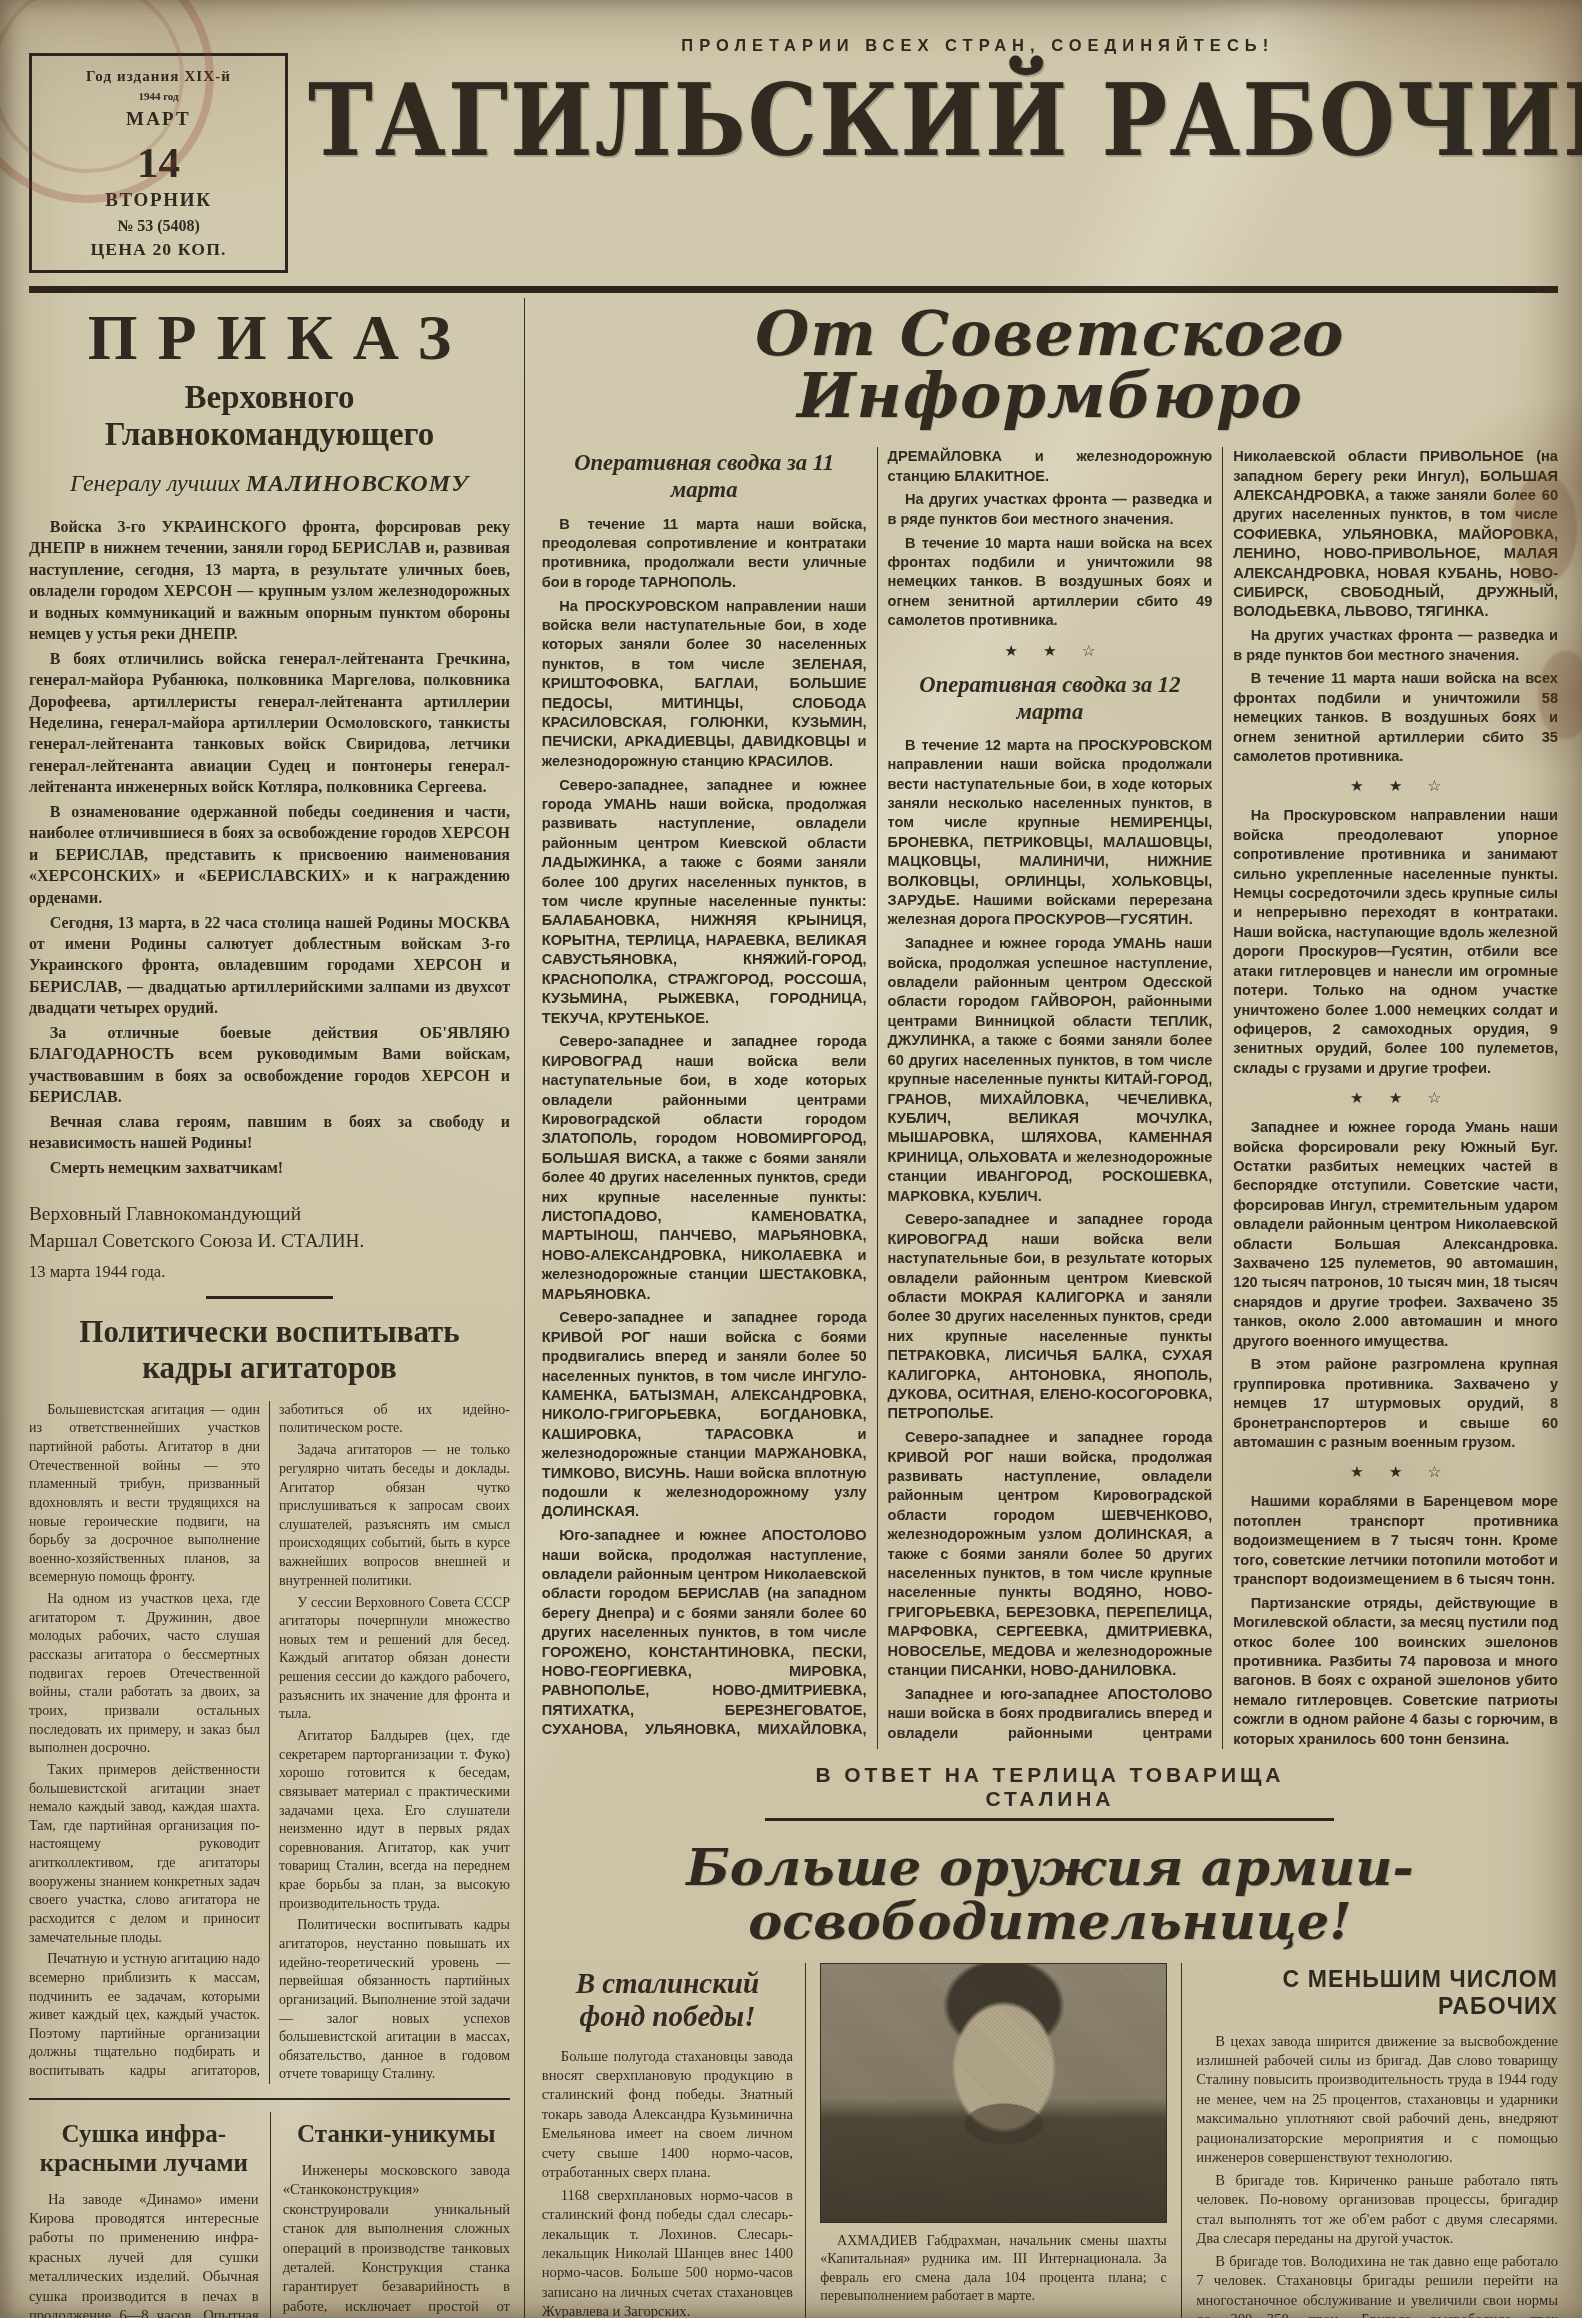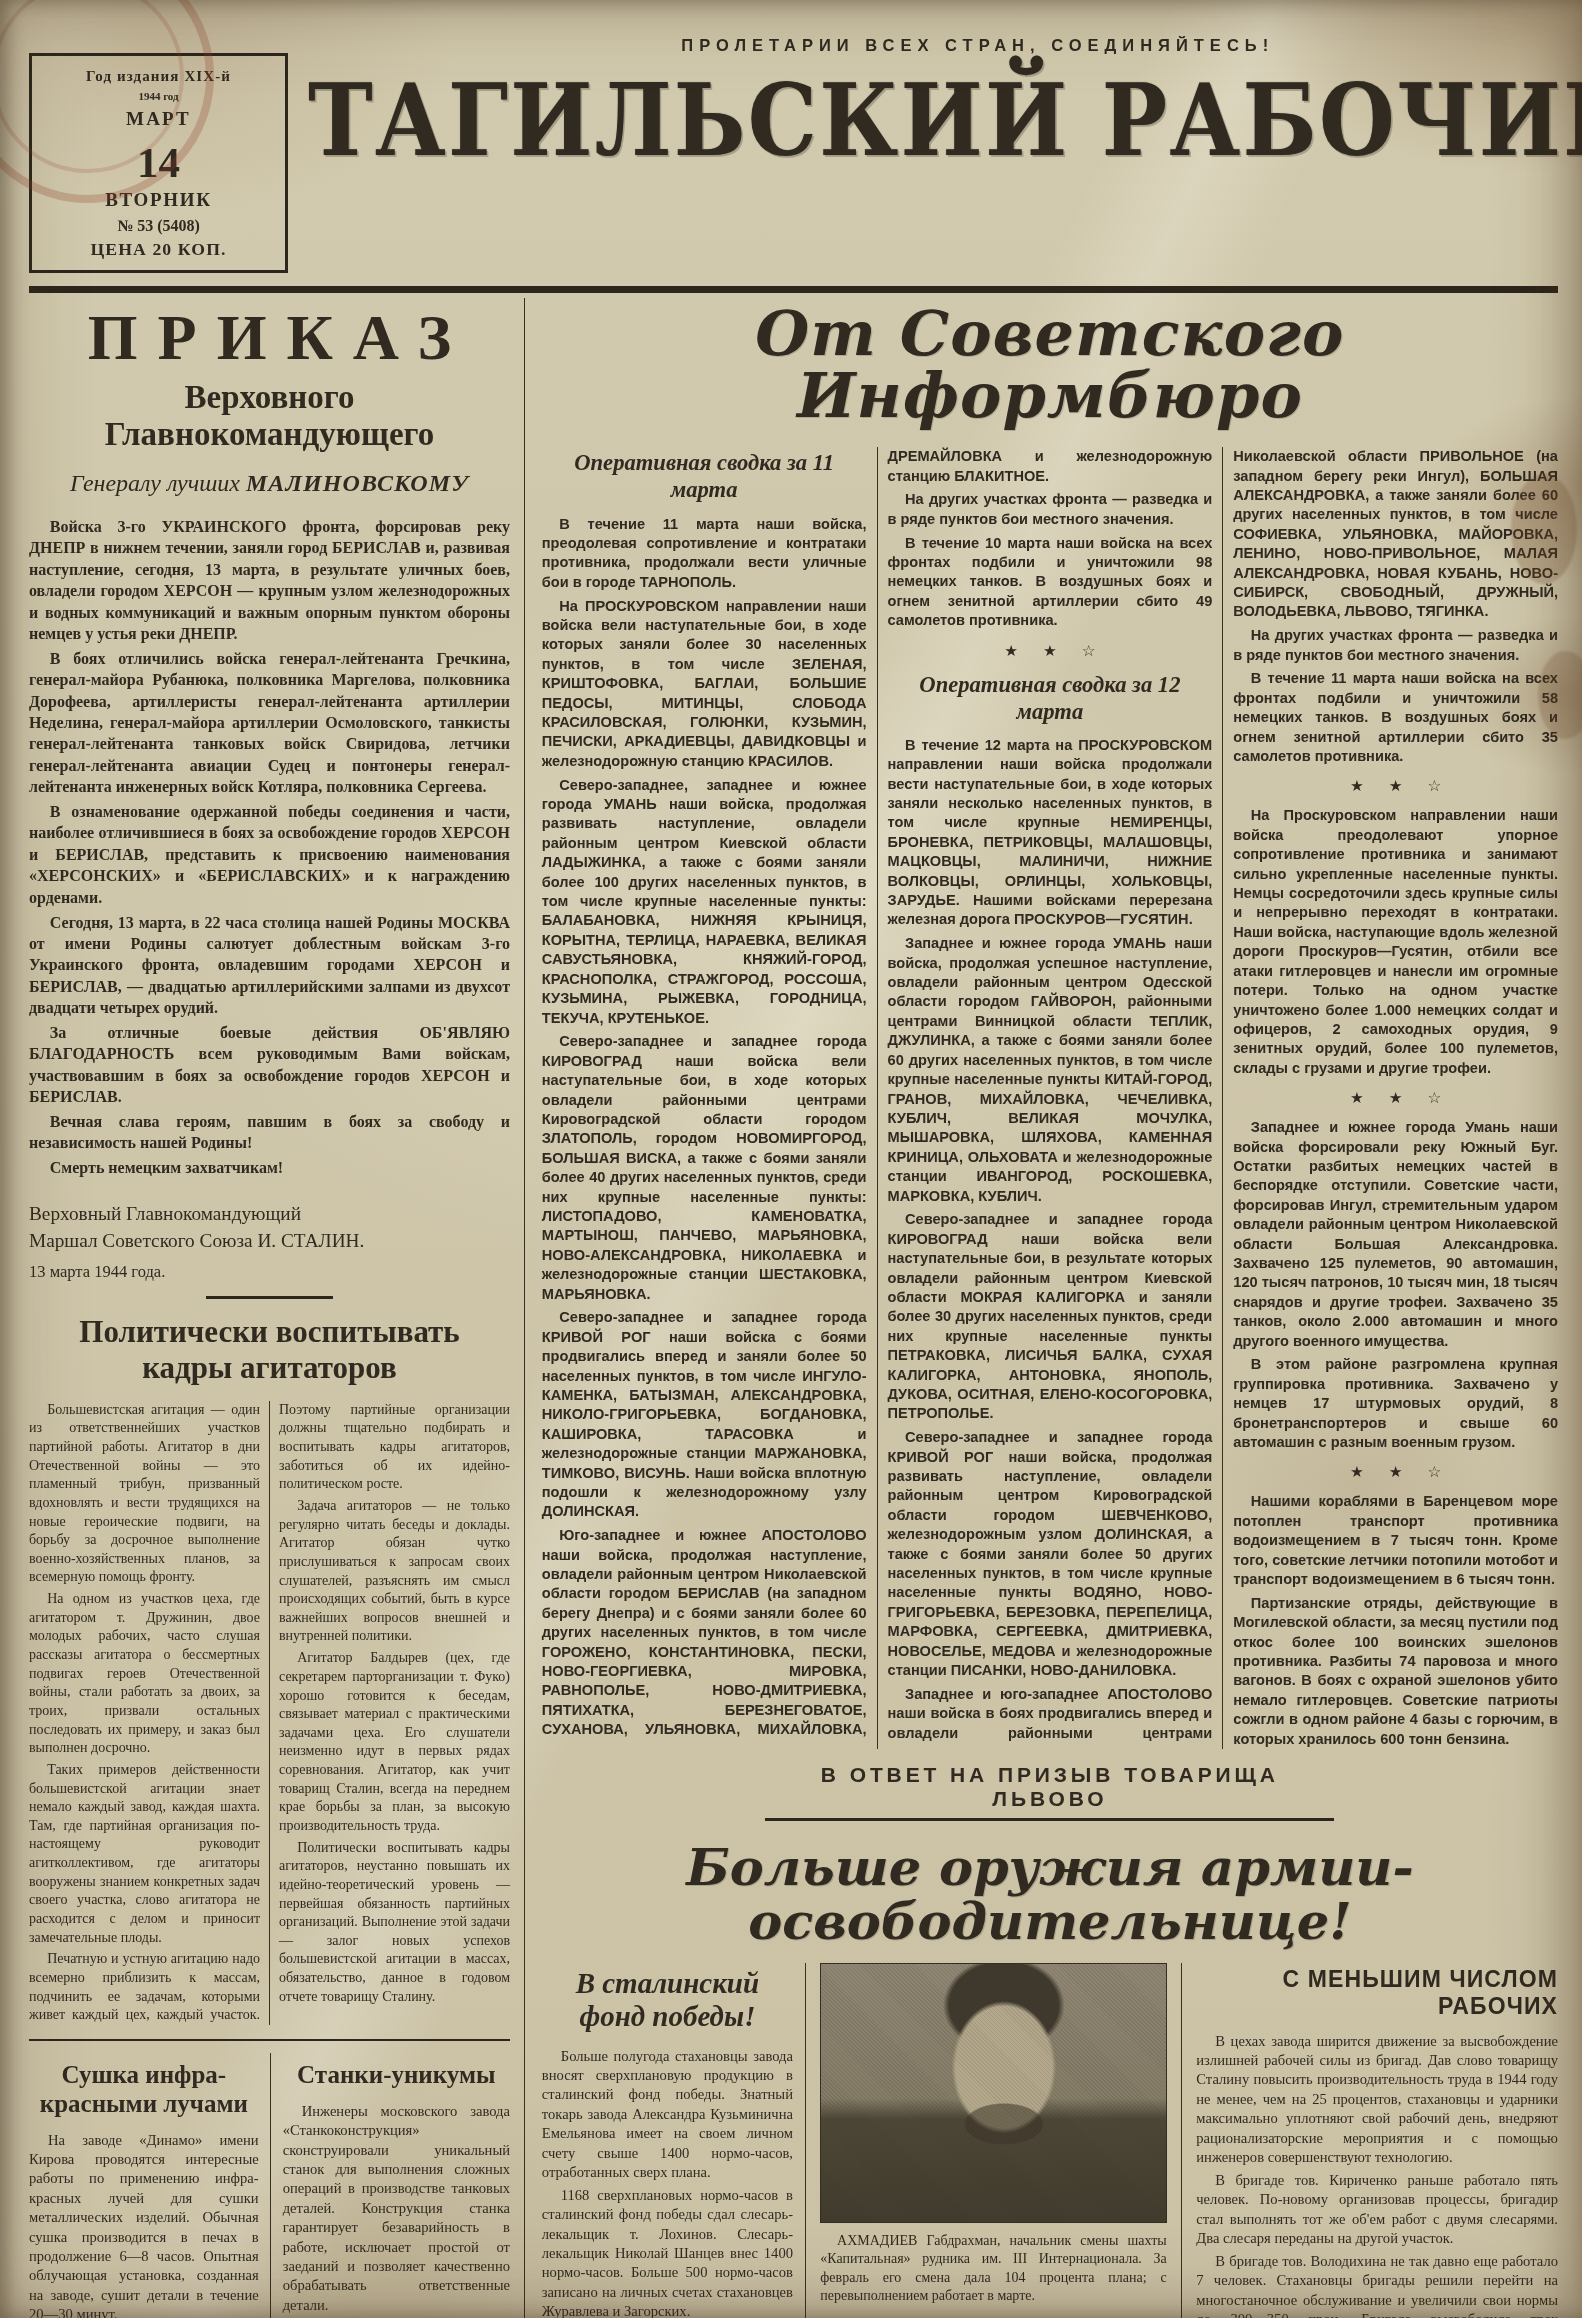--- a/index.html
+++ b/index.html
@@ -154,20 +154,21 @@
       </div>
       <div class="hr-short"></div>
       <div>
         <div class="editorial-title">Политически воспитывать кадры агитаторов</div>
         <div class="editorial-body body-serif">
             <p>Большевистская агитация — один из ответственнейших участков партийной работы. Агитатор в дни Отечественной войны — это пламенный трибун, призванный вдохновлять и вести трудящихся на новые героические подвиги, на борьбу за досрочное выполнение военно-хозяйственных планов, за всемерную помощь фронту.</p>
             <p>На одном из участков цеха, где агитатором т. Дружинин, двое молодых рабочих, часто слушая рассказы агитатора о бессмертных подвигах героев Отечественной войны, стали работать за двоих, за троих, призвали остальных последовать их примеру, и заказ был выполнен досрочно.</p>
             <p>Таких примеров действенности большевистской агитации знает немало каждый завод, каждая шахта. Там, где партийная организация по-настоящему руководит агитколлективом, где агитаторы вооружены знанием конкретных задач своего участка, слово агитатора не расходится с делом и приносит замечательные плоды.</p>
             <p>Печатную и устную агитацию надо всемерно приблизить к массам, подчинить ее задачам, которыми живет каждый цех, каждый участок. Поэтому партийные организации должны тщательно подбирать и воспитывать кадры агитаторов, заботиться об их идейно-политическом росте.</p>
             <p>Задача агитаторов — не только регулярно читать беседы и доклады. Агитатор обязан чутко прислушиваться к запросам своих слушателей, разъяснять им смысл происходящих событий, быть в курсе важнейших вопросов внешней и внутренней политики.</p>
+            <p>У сессии Верховного Совета СССР агитаторы почерпнули множество новых тем и решений для бесед. Каждый агитатор обязан донести решения сессии до каждого рабочего, разъяснить их значение для фронта и тыла.</p>
             <p>Агитатор Балдырев (цех, где секретарем парторганизации т. Фуко) хорошо готовится к беседам, связывает материал с практическими задачами цеха. Его слушатели неизменно идут в первых рядах соревнования. Агитатор, как учит товарищ Сталин, всегда на переднем крае борьбы за план, за высокую производительность труда.</p>
             <p>Политически воспитывать кадры агитаторов, неустанно повышать их идейно-теоретический уровень — первейшая обязанность партийных организаций. Выполнение этой задачи — залог новых успехов большевистской агитации в массах, обязательство, данное в годовом отчете товарищу Сталину.</p>
           </div>
       </div>
       <div class="hr-left"></div>
       <div class="bottom-left">
         <div class="bl-a">
           <div class="small-title">Сушка инфра-красными лучами</div>
           <div class="body-serif">
               <p>На заводе «Динамо» имени Кирова проводятся интересные работы по применению инфра-красных лучей для сушки металлических изделий. Обычная сушка производится в печах в продолжение 6—8 часов. Опытная облучающая установка, созданная на заводе, сушит детали в течение 20—30 минут.</p>
@@ -218,21 +219,21 @@
               <p>В этом районе разгромлена крупная группировка противника. Захвачено у немцев 17 штурмовых орудий, 8 бронетранспортеров и свыше 60 автомашин с разным военным грузом.</p>
             </div>
           <div class="stars">★ ★ ☆</div>
           <div>
               <p>Нашими кораблями в Баренцевом море потоплен транспорт противника водоизмещением в 7 тысяч тонн. Кроме того, советские летчики потопили мотобот и транспорт водоизмещением в 6 тысяч тонн.</p>
               <p>Партизанские отряды, действующие в Могилевской области, за месяц пустили под откос более 100 воинских эшелонов противника. Разбиты 74 паровоза и много вагонов. В боях с охраной эшелонов убито немало гитлеровцев. Советские патриоты сожгли в одном районе 4 базы с горючим, в которых хранилось 600 тонн бензина.</p>
             </div>
         </div>
       </div>
 
-      <div class="banner-kicker">В ОТВЕТ НА ПРИЗЫВ ТОВАРИЩА ЛЬВОВО</div>
+      <div class="banner-kicker">В ОТВЕТ НА ТЕРЛИЦА ТОВАРИЩА СТАЛИНА</div>
       <div class="banner-headline">Больше оружия армии-освободительнице!</div>
 
       <div class="bottom">
         <div class="b-a">
           <div class="fund-title">В сталинский фонд победы!</div>
           <div class="body-serif">
               <p>Больше полугода стахановцы завода вносят сверхплановую продукцию в сталинский фонд победы. Знатный токарь завода Александра Кузьминична Емельянова имеет на своем личном счету свыше 1400 нормо-часов, отработанных сверх плана.</p>
               <p>1168 сверхплановых нормо-часов в сталинский фонд победы сдал слесарь-лекальщик т. Лохинов. Слесарь-лекальщик Николай Шанцев внес 1400 нормо-часов. Больше 500 нормо-часов записано на личных счетах стахановцев Журавлева и Загорских.</p>
             </div>
 

